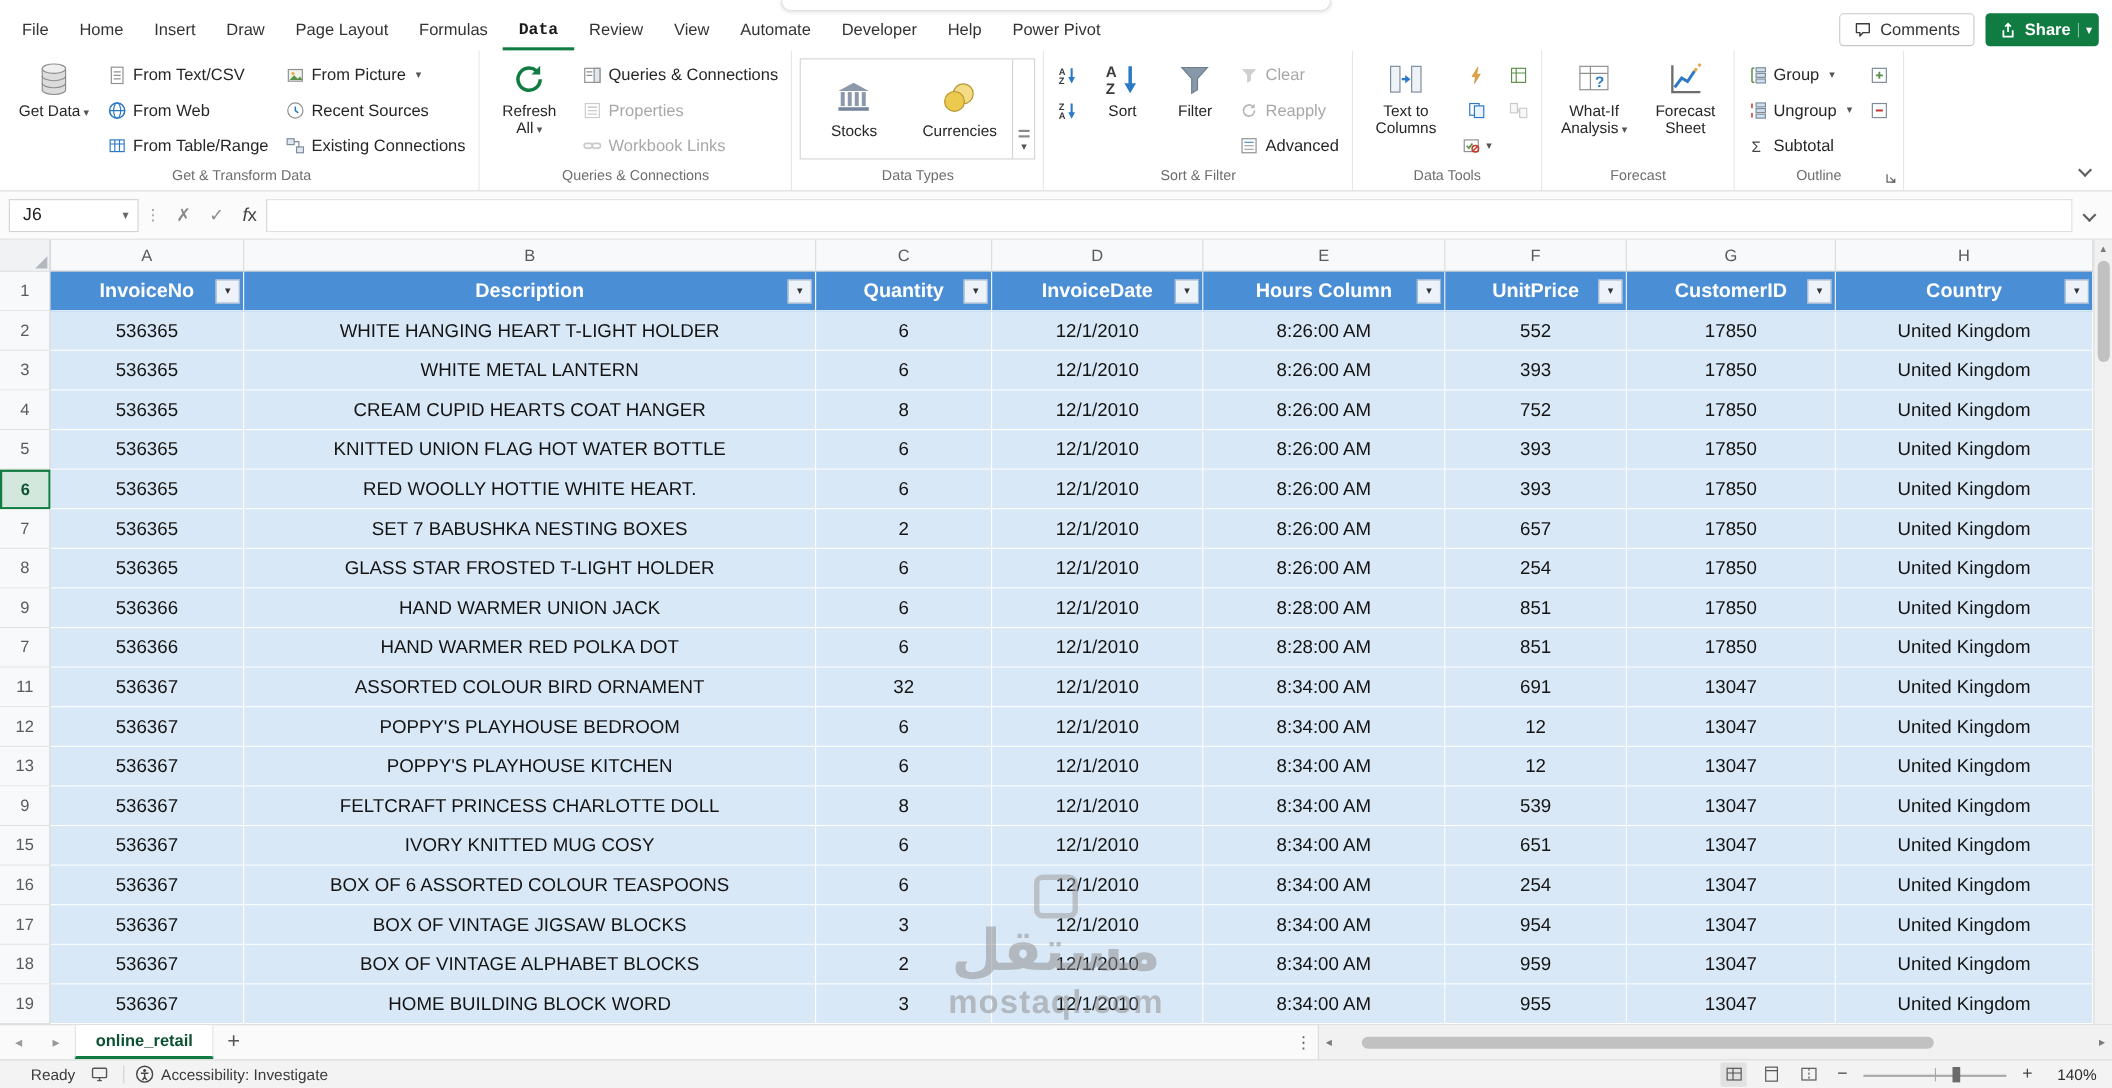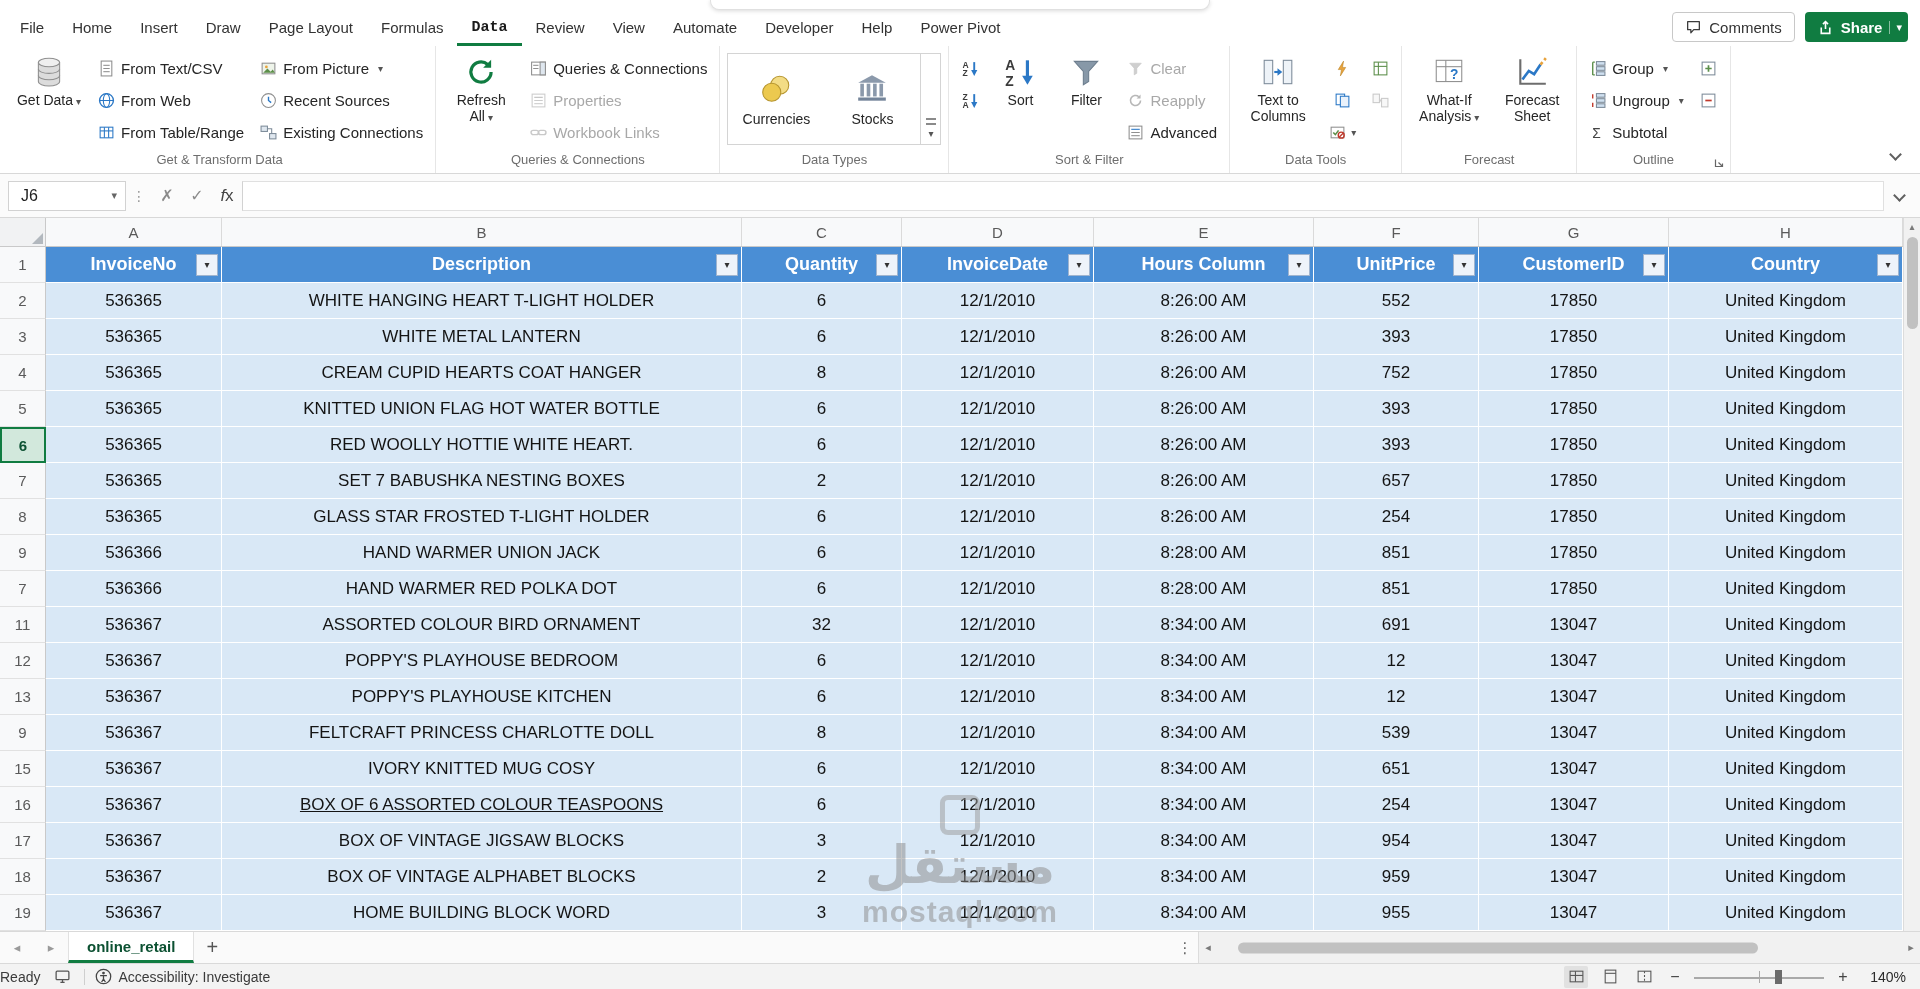--- a/index.html
+++ b/index.html
@@ -95,21 +95,21 @@
   .add-sheet { width:36px; display:flex; align-items:center; justify-content:center; font-size:20px; color:#555; }
   .flexspace { flex:1; }
   .sb-dots { width:26px; display:flex; align-items:center; justify-content:center; color:#666; font-size:15px; }
   .hscroll { width:722px; display:flex; align-items:center; background:#f1f1f1; border-left:1px solid #dcdcdc; }
   .hs-arrow { width:18px; text-align:center; color:#7a7a7a; font-size:11px; }
   .hs-track { flex:1; height:100%; position:relative; }
   .hs-thumb { position:absolute; left:3%; top:50%; transform:translateY(-50%); width:76%; height:11px; background:#c1c1c1; border-radius:6px; }
 
   
   .status-bar { height:26px; background:#f3f3f3; border-top:1px solid #d9d9d9; display:flex; align-items:center; font-size:14px; color:#3b3b3b; }
-  .sb-left { display:flex; align-items:center; gap:10px; padding-left:0; }
+  .sb-left { display:flex; align-items:center; gap:10px; padding-left:28px; }
   .sb-sep { width:1px; height:16px; background:#cfcfcf; }
   .acc { display:flex; align-items:center; gap:6px; }
   .sb-right { margin-left:auto; display:flex; align-items:center; gap:10px; padding-right:14px; }
   .view-btn { width:24px; height:22px; display:flex; align-items:center; justify-content:center; border-radius:2px; }
   .view-btn.active { background:#e1e1e1; }
   .zoom-out,.zoom-in { width:18px; text-align:center; color:#444; font-size:16px; }
   .zoom-slider { width:130px; height:18px; position:relative; }
   .zs-track { position:absolute; left:0; right:0; top:50%; height:2px; background:#a9a9a9; }
   .zs-notch { position:absolute; left:50%; top:3px; width:1px; height:12px; background:#a9a9a9; }
   .zs-thumb { position:absolute; left:62%; top:2px; width:7px; height:14px; background:#6b6b6b; }
@@ -431,29 +431,29 @@
         </div>
       </div>
       <div class="glabel">Queries &amp; Connections</div>
     </div>
 
     <div class="rgroup">
       <div class="gbody">
         <div class="gallery">
           <div class="gitem">
             <svg class="ic32">
-                <use href="#sy-coins"></use>
-              </svg>
-            <span>Currencies</span>
+                <use href="#sy-bank"></use>
+              </svg>
+            <span>Stocks</span>
           </div>
           <div class="gitem">
             <svg class="ic32">
-                <use href="#sy-bank"></use>
-              </svg>
-            <span>Stocks</span>
+                <use href="#sy-coins"></use>
+              </svg>
+            <span>Currencies</span>
           </div>
           <div class="gmore">
             <span class="gm-line"></span>
               <span class="gm-line"></span>
               <span style="font-size:10px;color:#555">▾</span>
           </div>
         </div>
       </div>
       <div class="glabel">Data Types</div>
     </div>
@@ -829,21 +829,21 @@
           <div class="dcell" style="width: 160px;">6</div>
           <div class="dcell" style="width: 192px;">12/1/2010</div>
           <div class="dcell" style="width: 220px;">8:34:00 AM</div>
           <div class="dcell" style="width: 165px;">651</div>
           <div class="dcell" style="width: 190px;">13047</div>
           <div class="dcell" style="width: 234px;">United Kingdom</div>
         </div>
         <div class="grow">
           <div class="rowhead">16</div>
           <div class="dcell" style="width: 176px;">536367</div>
-          <div class="dcell" style="width: 520px; text-decoration: underline;">BOX OF 6 ASSORTED COLOUR TEASPOONS</div>
+          <div class="dcell" style="width: 520px;">BOX OF 6 ASSORTED COLOUR TEASPOONS</div>
           <div class="dcell" style="width: 160px;">6</div>
           <div class="dcell" style="width: 192px;">12/1/2010</div>
           <div class="dcell" style="width: 220px;">8:34:00 AM</div>
           <div class="dcell" style="width: 165px;">254</div>
           <div class="dcell" style="width: 190px;">13047</div>
           <div class="dcell" style="width: 234px;">United Kingdom</div>
         </div>
         <div class="grow">
           <div class="rowhead">17</div>
           <div class="dcell" style="width: 176px;">536367</div>

